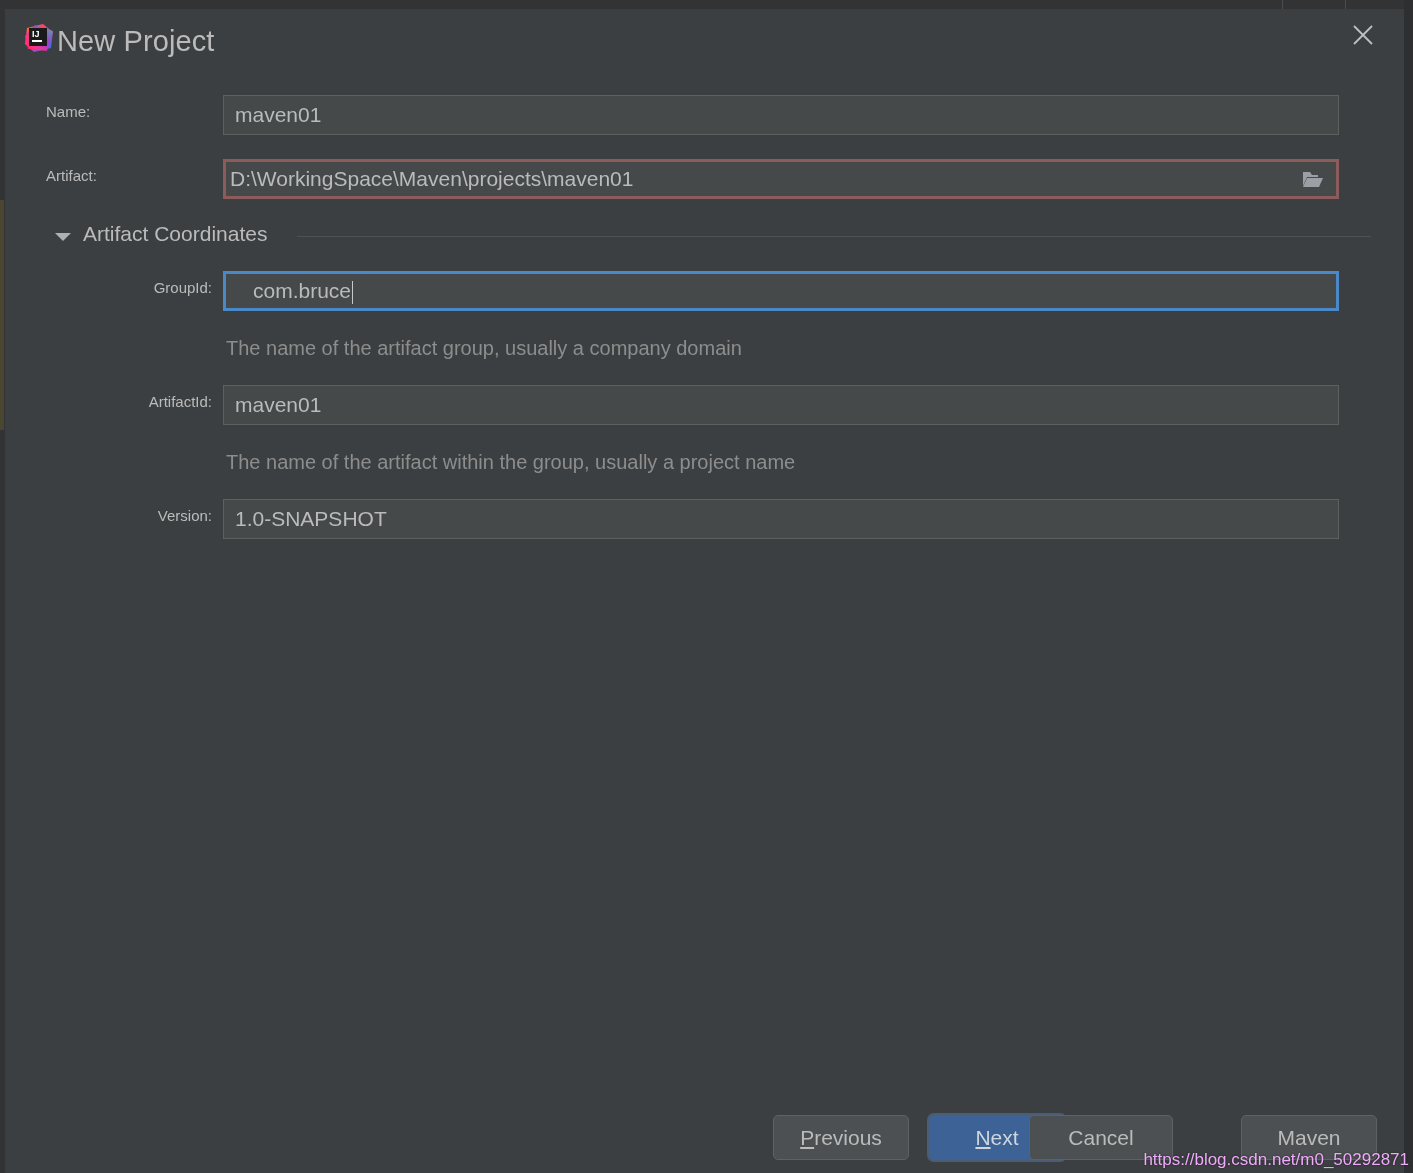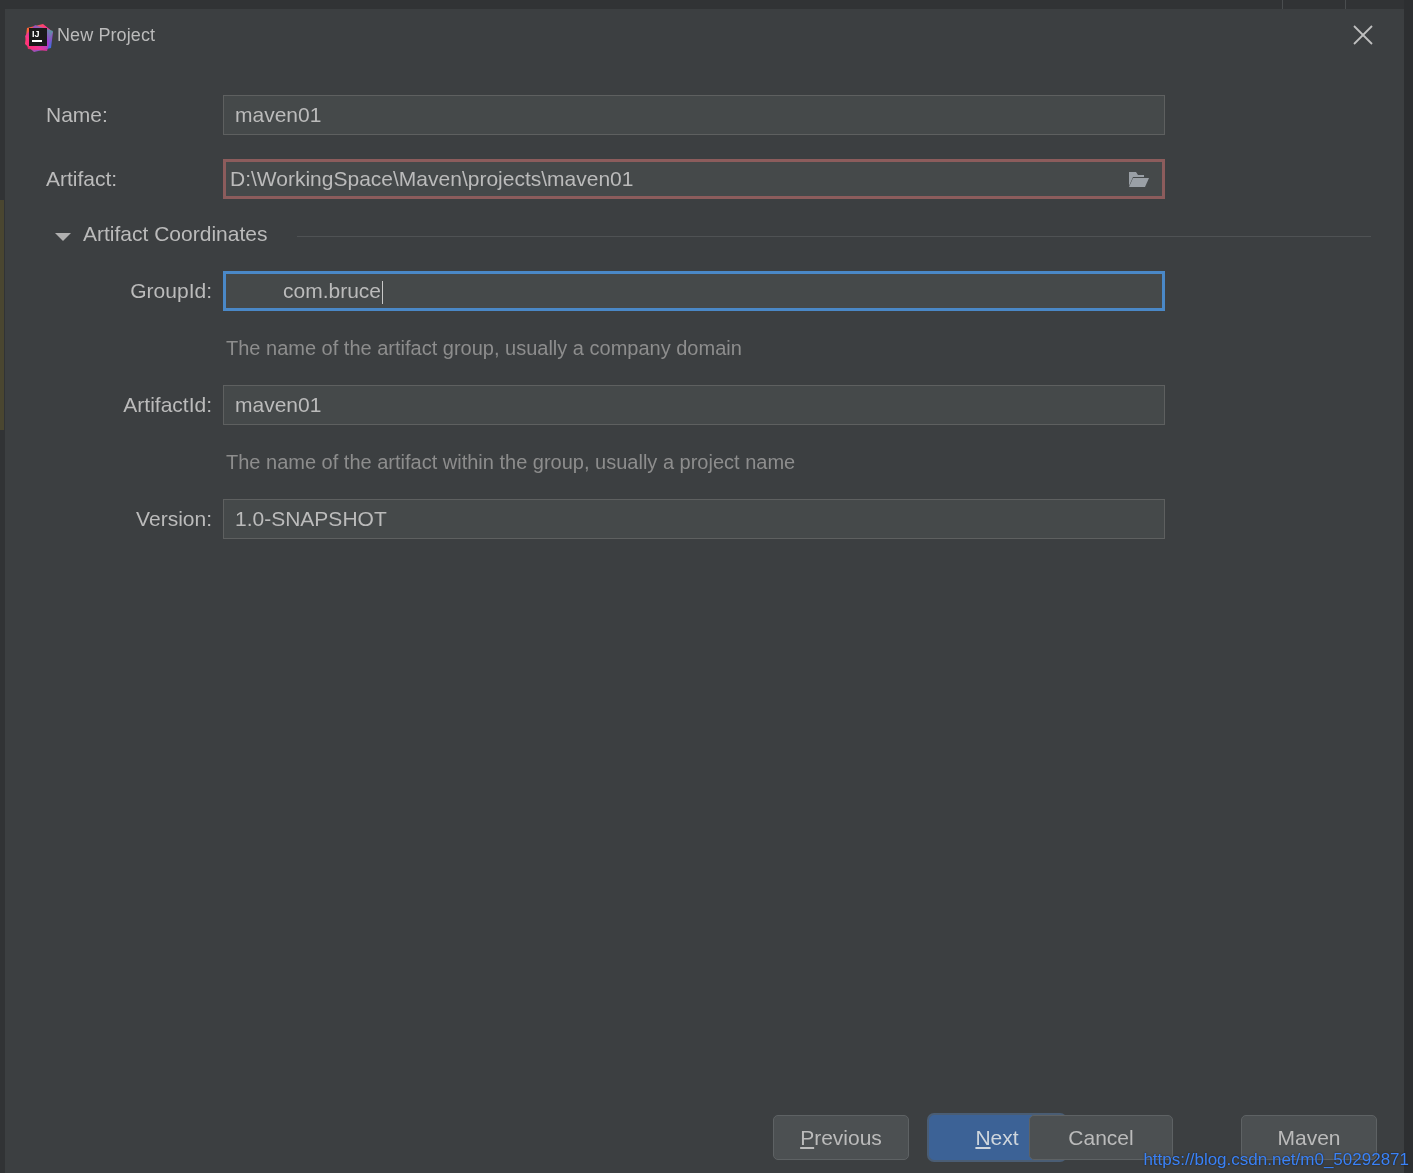--- a/index.html
+++ b/index.html
@@ -64,21 +64,21 @@
   }
   #app-icon {
     position: absolute;
     left: 18px; top: 13px;
     width: 32px; height: 32px;
   }
   #title-text {
     position: absolute;
     left: 52px;
     top: 16px;
-    font-size: 18px;
+    font-size: 29px;
     color: #bbbbbb;
     letter-spacing: 0.1px;
     white-space: nowrap;
   }
   #close-btn {
     position: absolute;
     right: 10px; top: 0px;
     width: 62px; height: 52px;
     display: flex;
     align-items: center;
@@ -96,35 +96,35 @@
 
   .row {
     position: absolute;
     left: 0;
     width: 1399px;
     height: 40px;
   }
 
   .lbl {
     position: absolute;
-    font-size: 21px;
+    font-size: 15px;
     color: #bbbbbb;
     white-space: nowrap;
     top: 8px;
   }
   .lbl-left { left: 41px; }
   .lbl-right {
     right: 1192px;   
     text-align: left;
   }
 
   .field {
     position: absolute;
     left: 218px;
-    width: 942px;
+    width: 1116px;
     height: 40px;
     box-sizing: border-box;
     background: #45494a;
     border: 1px solid #5e6060;
     display: flex;
     align-items: center;
     text-align: right;
   }
   .field-text {
     padding-left: 11px;
@@ -137,21 +137,21 @@
   .field.error {
     border: 3px solid #8c5c5c;
     background: #45494a;
   }
   .field.error .field-text { padding-left: 4px; }
 
   .field.focused {
     border: 3px solid #4a88c7;
     background: #45494a;
   }
-  .field.focused .field-text { padding-left: 20px; margin-left: 37px; }
+  .field.focused .field-text { padding-left: 27px; }
 
   .caret {
     display: inline-block;
     width: 1px;
     height: 23px;
     background: #c8c8c8;
     vertical-align: middle;
     margin-left: 1px;
     position: relative;
     top: 1px;
@@ -241,21 +241,21 @@
   .btn .mn {
     text-decoration: underline;
   }
 
   
   #watermark {
     position: absolute;
     right: 4px;
     bottom: 3px;
     font-size: 17px;
-    color: #3b82f6;
+    color: #f0abfc;
     white-space: nowrap;
     text-shadow: 0 0 2px rgba(0,0,0,0.6);
     margin-top: 8px;
   }
 </style>
 </head>
 <body>
 
 <div id="bg-window">
   <div class="bg-tab-line" style="left:1282px"></div>

